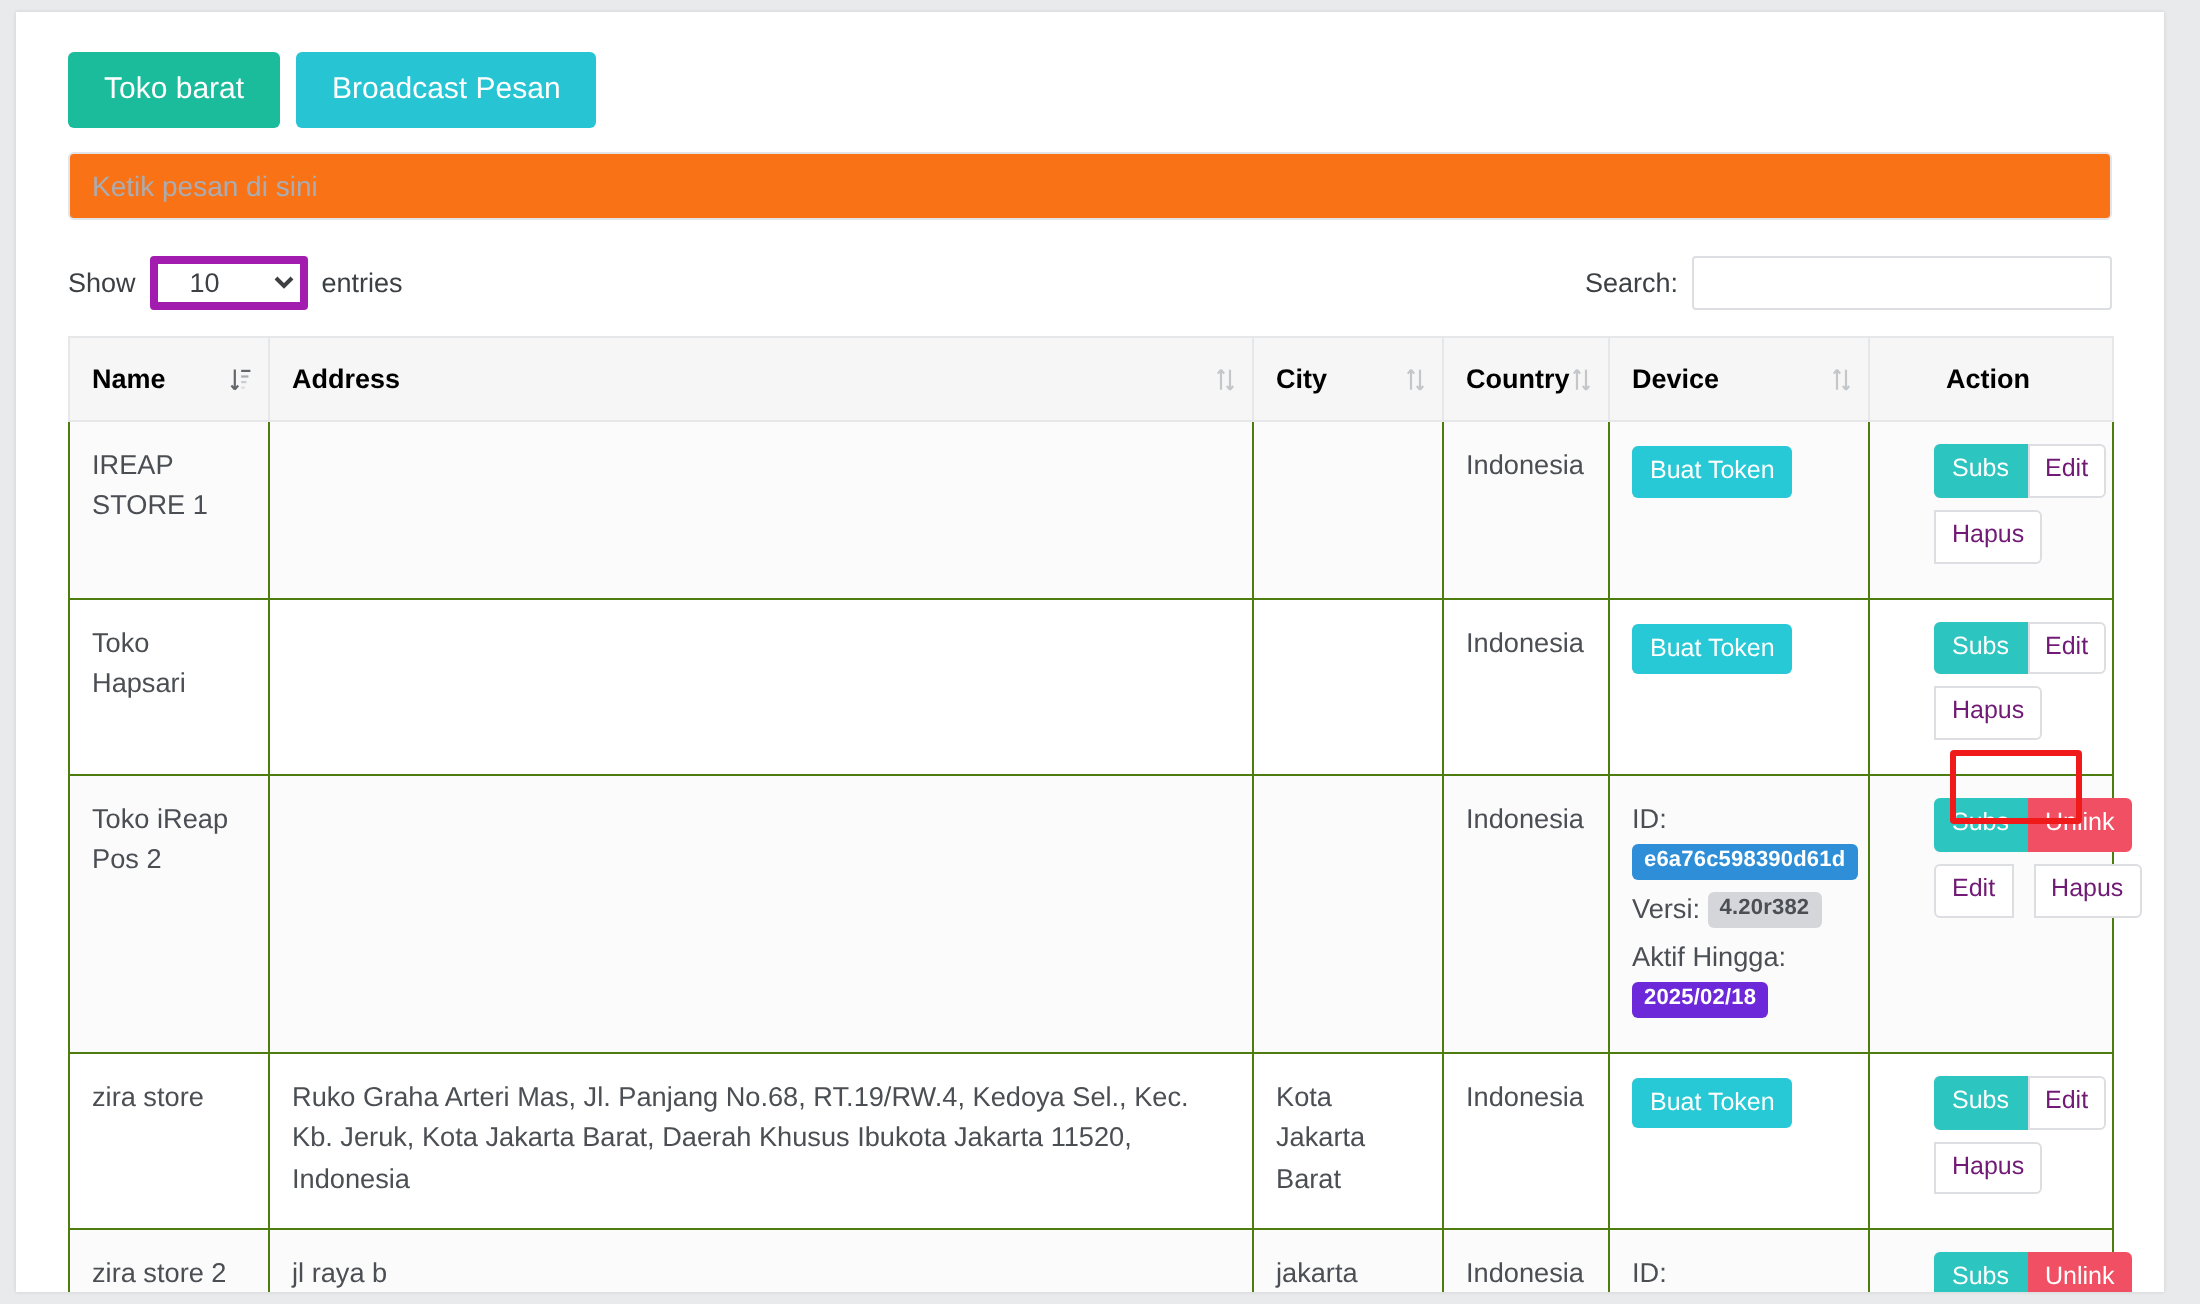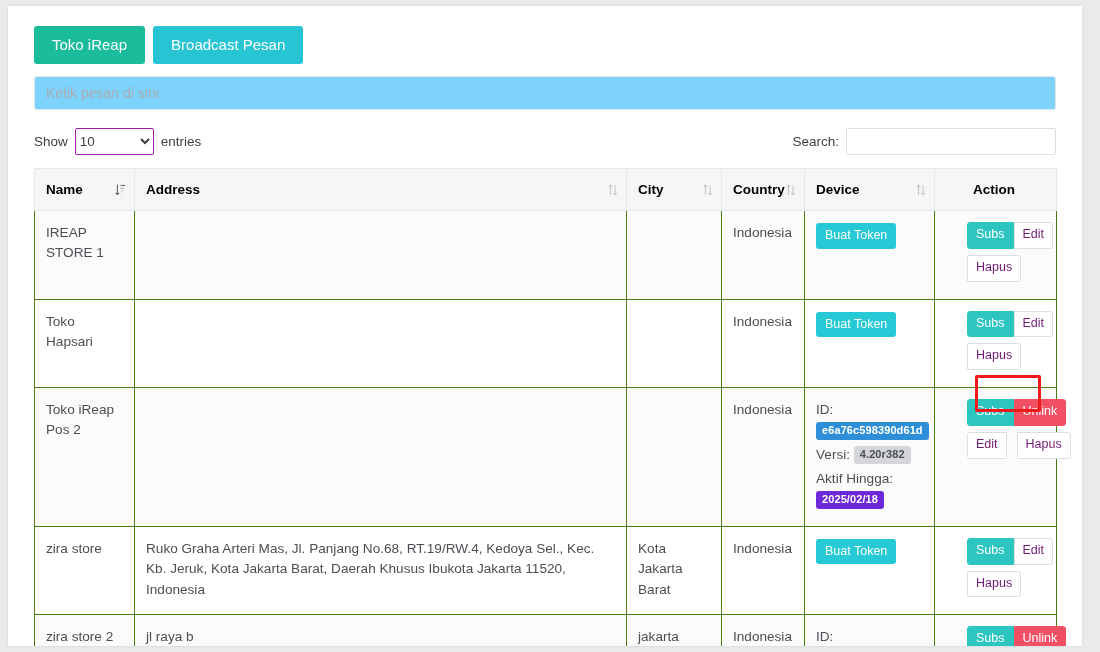--- a/index.html
+++ b/index.html
@@ -52,47 +52,48 @@
     width: 100%;
     box-sizing: border-box;
     height: 34px;
     border: 1px solid #e2e4e7;
     border-radius: 3px;
     padding: 6px 11px;
     font-size: 14px;
     font-family: "Liberation Sans", sans-serif;
     color: #4a4a4a;
     outline: none;
-    background: #7dd3fc;
+    background: #f97316;
   }
   #msg-input::placeholder { color: #a9adb3; }
 
   
   #controls {
     display: flex;
     align-items: center;
     justify-content: space-between;
     padding: 18px 26px 0 26px;
   }
   .ctl-left, .ctl-right {
     display: flex;
     align-items: center;
     gap: 7px;
     font-size: 13.5px;
     color: #3c4043;
   }
   #length-select {
     width: 79px;
     height: 27px;
-    border: 1px solid #a21caf;
+    border: 4px solid #a21caf;
     border-radius: 2px;
     background: #fff;
     font-size: 13.5px;
     font-family: "Liberation Sans", sans-serif;
     color: #3c4043;
+    padding-left: 12px;
     outline: none;
     cursor: pointer;
   }
   #search-input {
     width: 196px;
     height: 25px;
     border: 1px solid #dcdee1;
     border-radius: 2px;
     background: #fff;
     outline: none;
@@ -218,21 +219,21 @@
     pointer-events: none;
     box-sizing: border-box;
   }
 </style>
 </head>
 <body>
 
 <div id="card">
 
   <div id="topbar">
-    <button class="top-btn btn-green">Toko iReap</button>
+    <button class="top-btn btn-green">Toko barat</button>
     <button class="top-btn btn-cyan">Broadcast Pesan</button>
   </div>
 
   <div id="msg-wrap">
     <input id="msg-input" type="text" placeholder="Ketik pesan di sini" style="">
   </div>
 
   <div id="controls">
     <div class="ctl-left">
       <span>Show</span>

